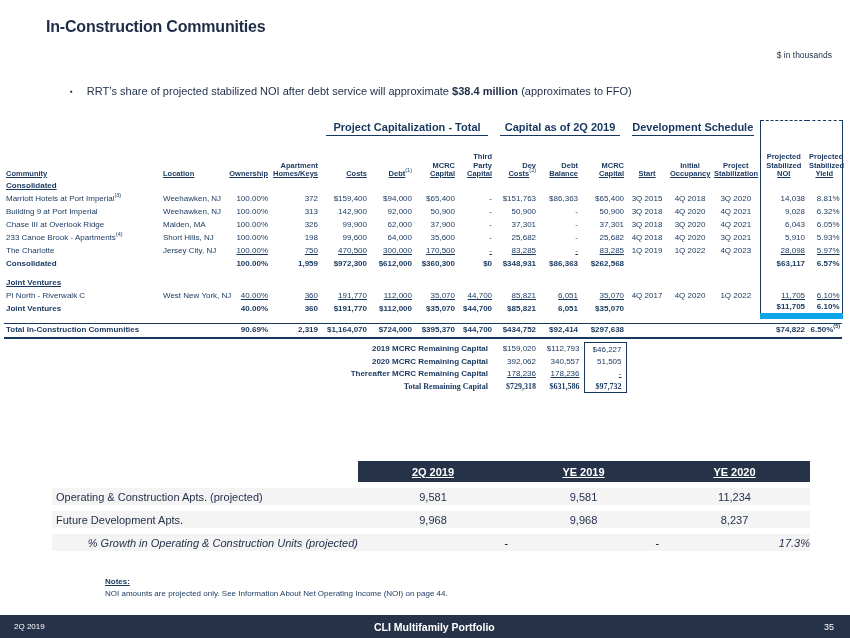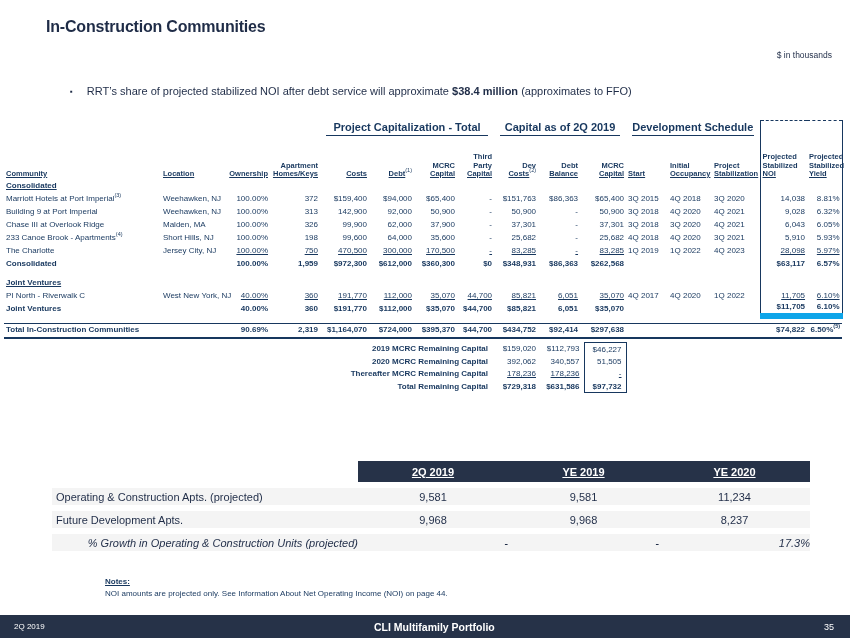--- a/index.html
+++ b/index.html
@@ -33,42 +33,42 @@
   table.main tr.grp-row td { vertical-align:bottom; height:13px; }
   .grp { border-bottom:1px solid #17375e; text-align:center; font-weight:bold;
          font-size:11px; padding-bottom:2px; margin:0 4px; }
   table.main tr.hdr-row td { vertical-align:bottom; height:45px; padding-bottom:2px; }
   .ht { font-weight:bold; font-size:7.5px; white-space:pre-line; }
   .hu { font-weight:bold; font-size:7.5px; text-decoration:underline; }
   table.main tr.row { height:13px; }
   table.main tr.lbl { height:12px; }
   table.main tr.lbl td { font-weight:bold; text-decoration:underline; }
   table.main tr.b td { font-weight:bold; }
-  td.l { text-align:left; } td.r { text-align:right; } td.c { }
+  td.l { text-align:left; } td.r { text-align:right; } td.c { text-align:center; }
   td.un { text-decoration:underline; }
   sup { font-size:5.5px; vertical-align:super; line-height:0; }
 
   
   td.bxl { border-left:1px solid #17375e; }
   td.bxr { border-right:1px solid #17375e; }
   td.bxt { border-top:1px dashed #17375e; }
   td.bxb { border-bottom:6px solid #0ea5e9; }
 
   tr.spacer1 { height:7px; } tr.spacer2 { height:8px; }
   tr.total td { border-top:1px solid #17375e; border-bottom:2.5px solid #17375e;
                 font-weight:bold; height:14px; }
 
   
   table.mini {
     position:absolute; left:330px; top:342px; border-collapse:collapse;
     table-layout:fixed; font-size:8px; color:#17375e;
   }
   table.mini td { height:12.5px; padding:0 4px; white-space:nowrap; text-align:right; }
   table.mini td.lab { font-weight:bold; padding-right:6px; }
-  table.mini tr.b td { font-weight:bold; }
+  table.mini tr.b td { font-weight:bold;font-family:Liberation Serif, serif; }
   table.mini td.un { text-decoration:underline; }
 
   
   table.summary {
     position:absolute; left:52px; top:455px; width:758px;
     border-collapse:separate; border-spacing:0 6px; table-layout:fixed;
     font-size:11px; color:#1f2c47;
   }
   table.summary td { height:17px; vertical-align:middle; }
   table.summary tr.shead td { height:21px; background:#263248; color:#ffffff;

